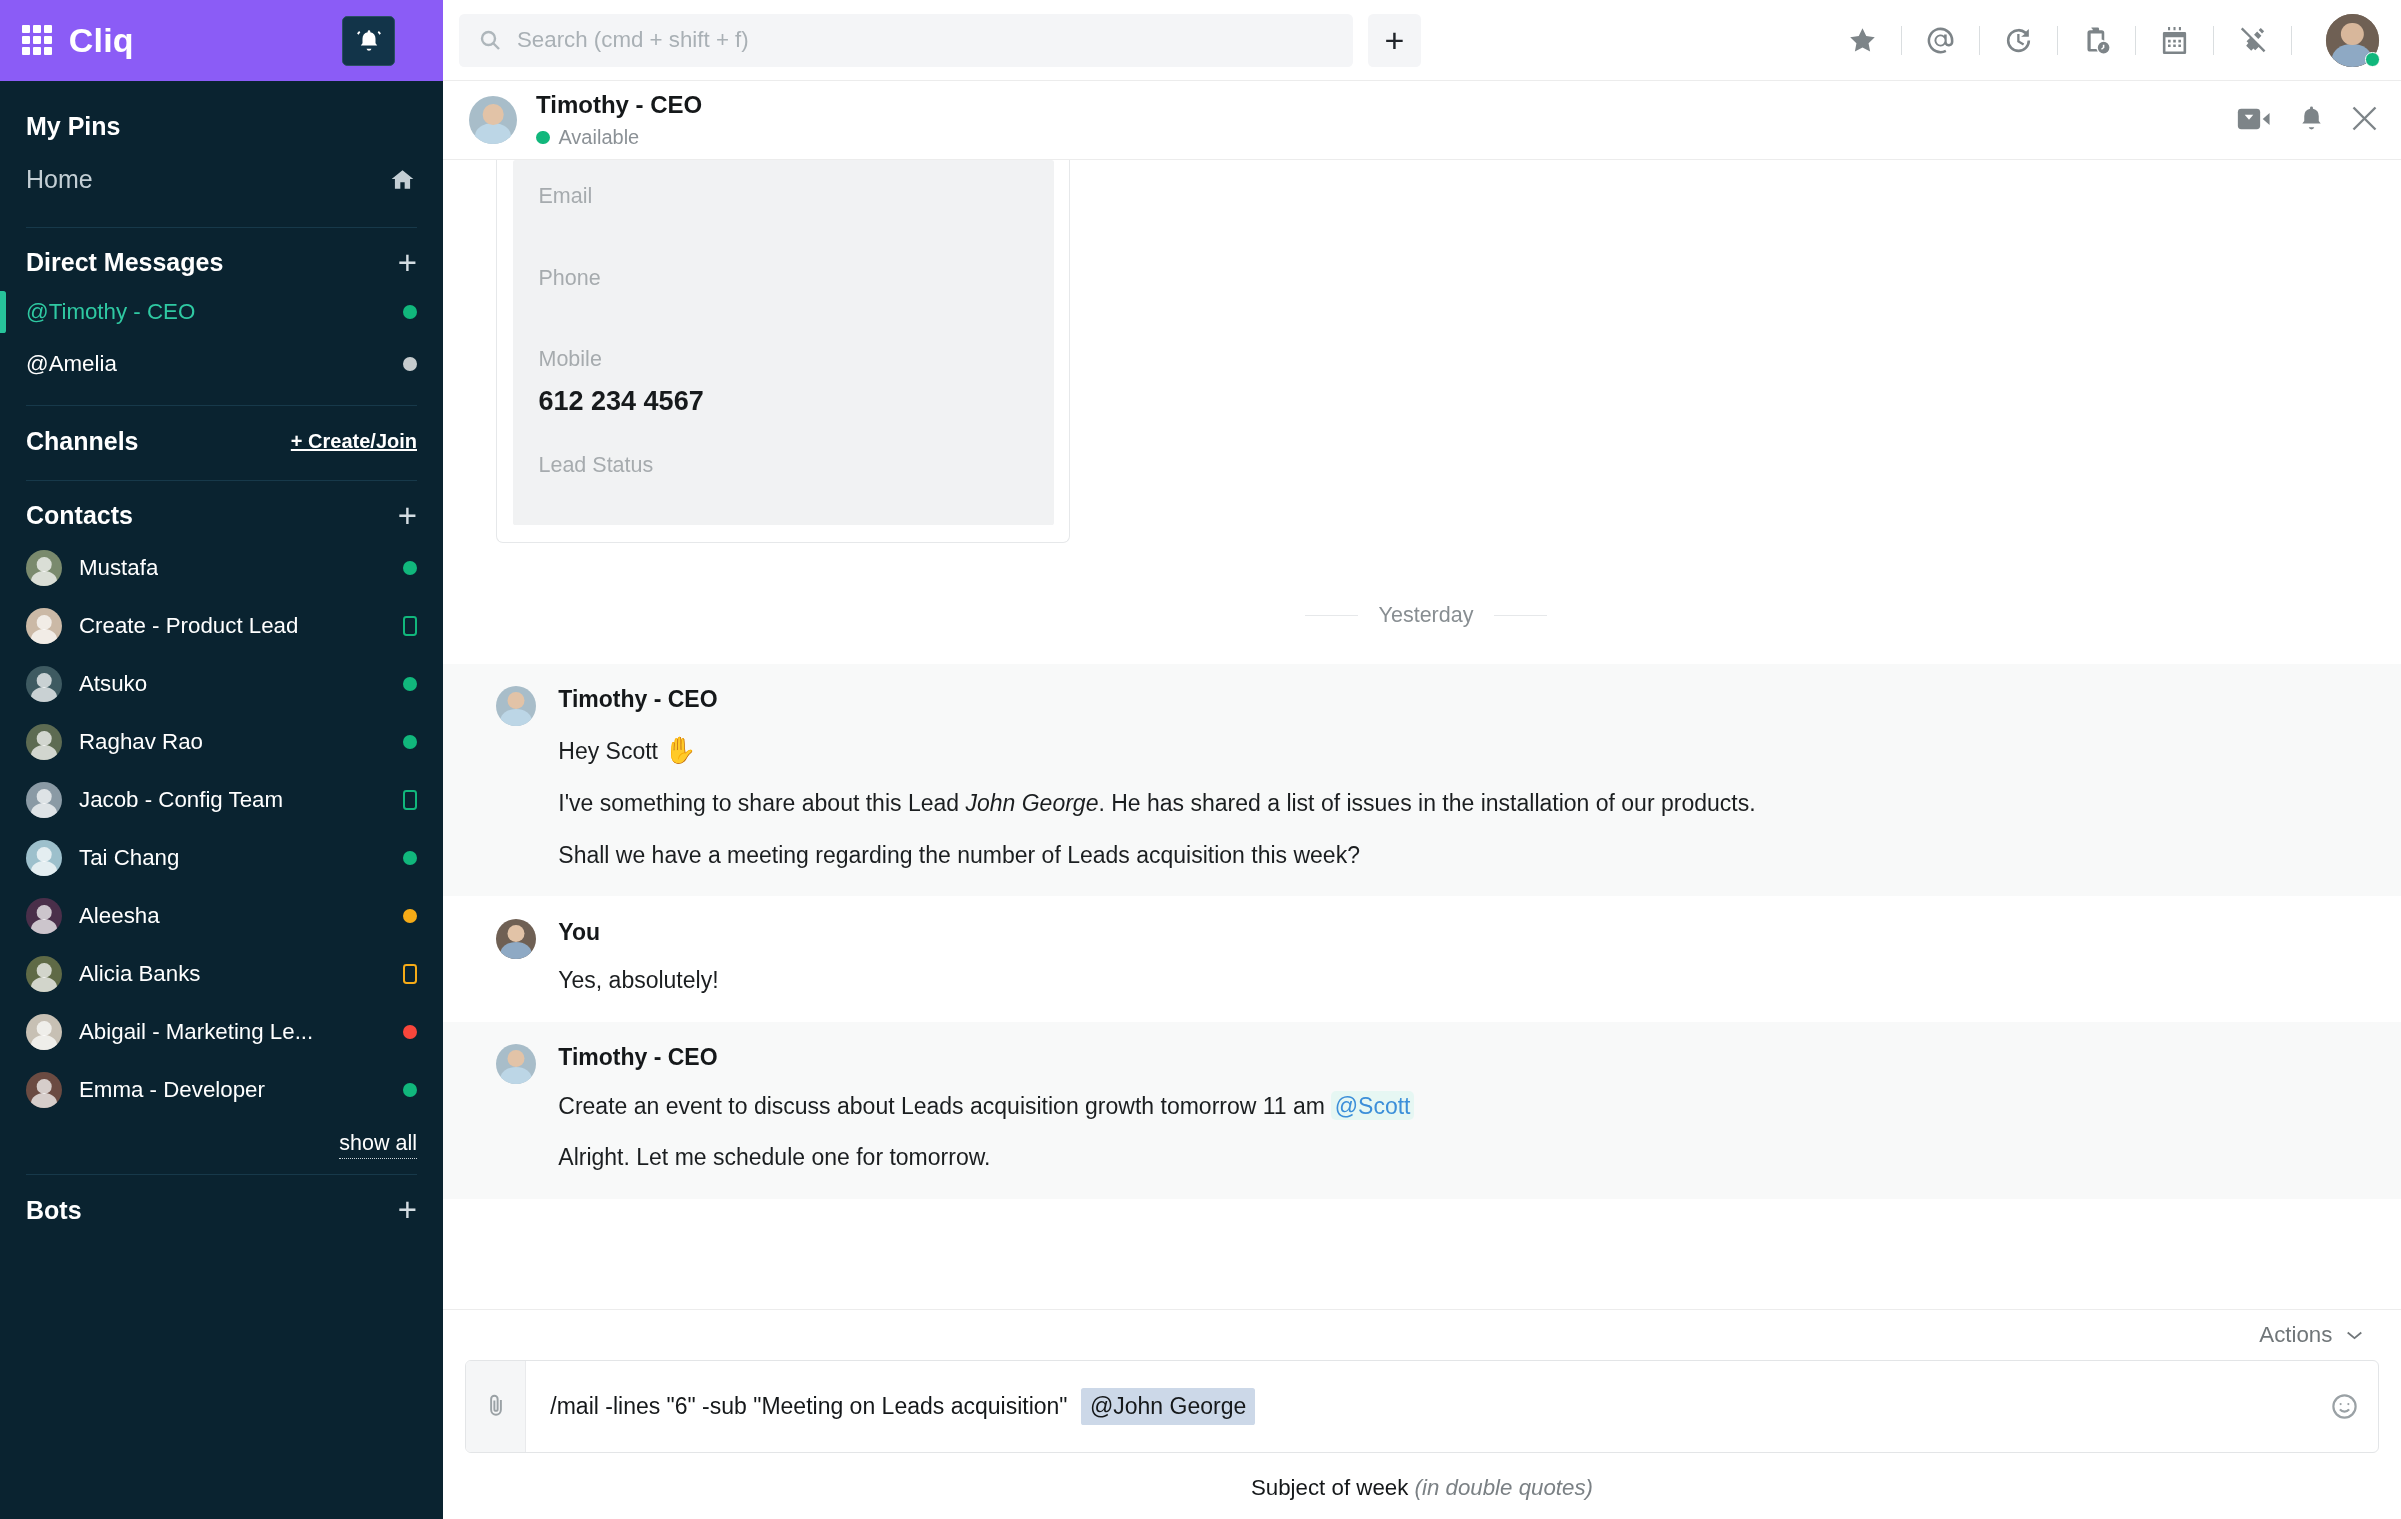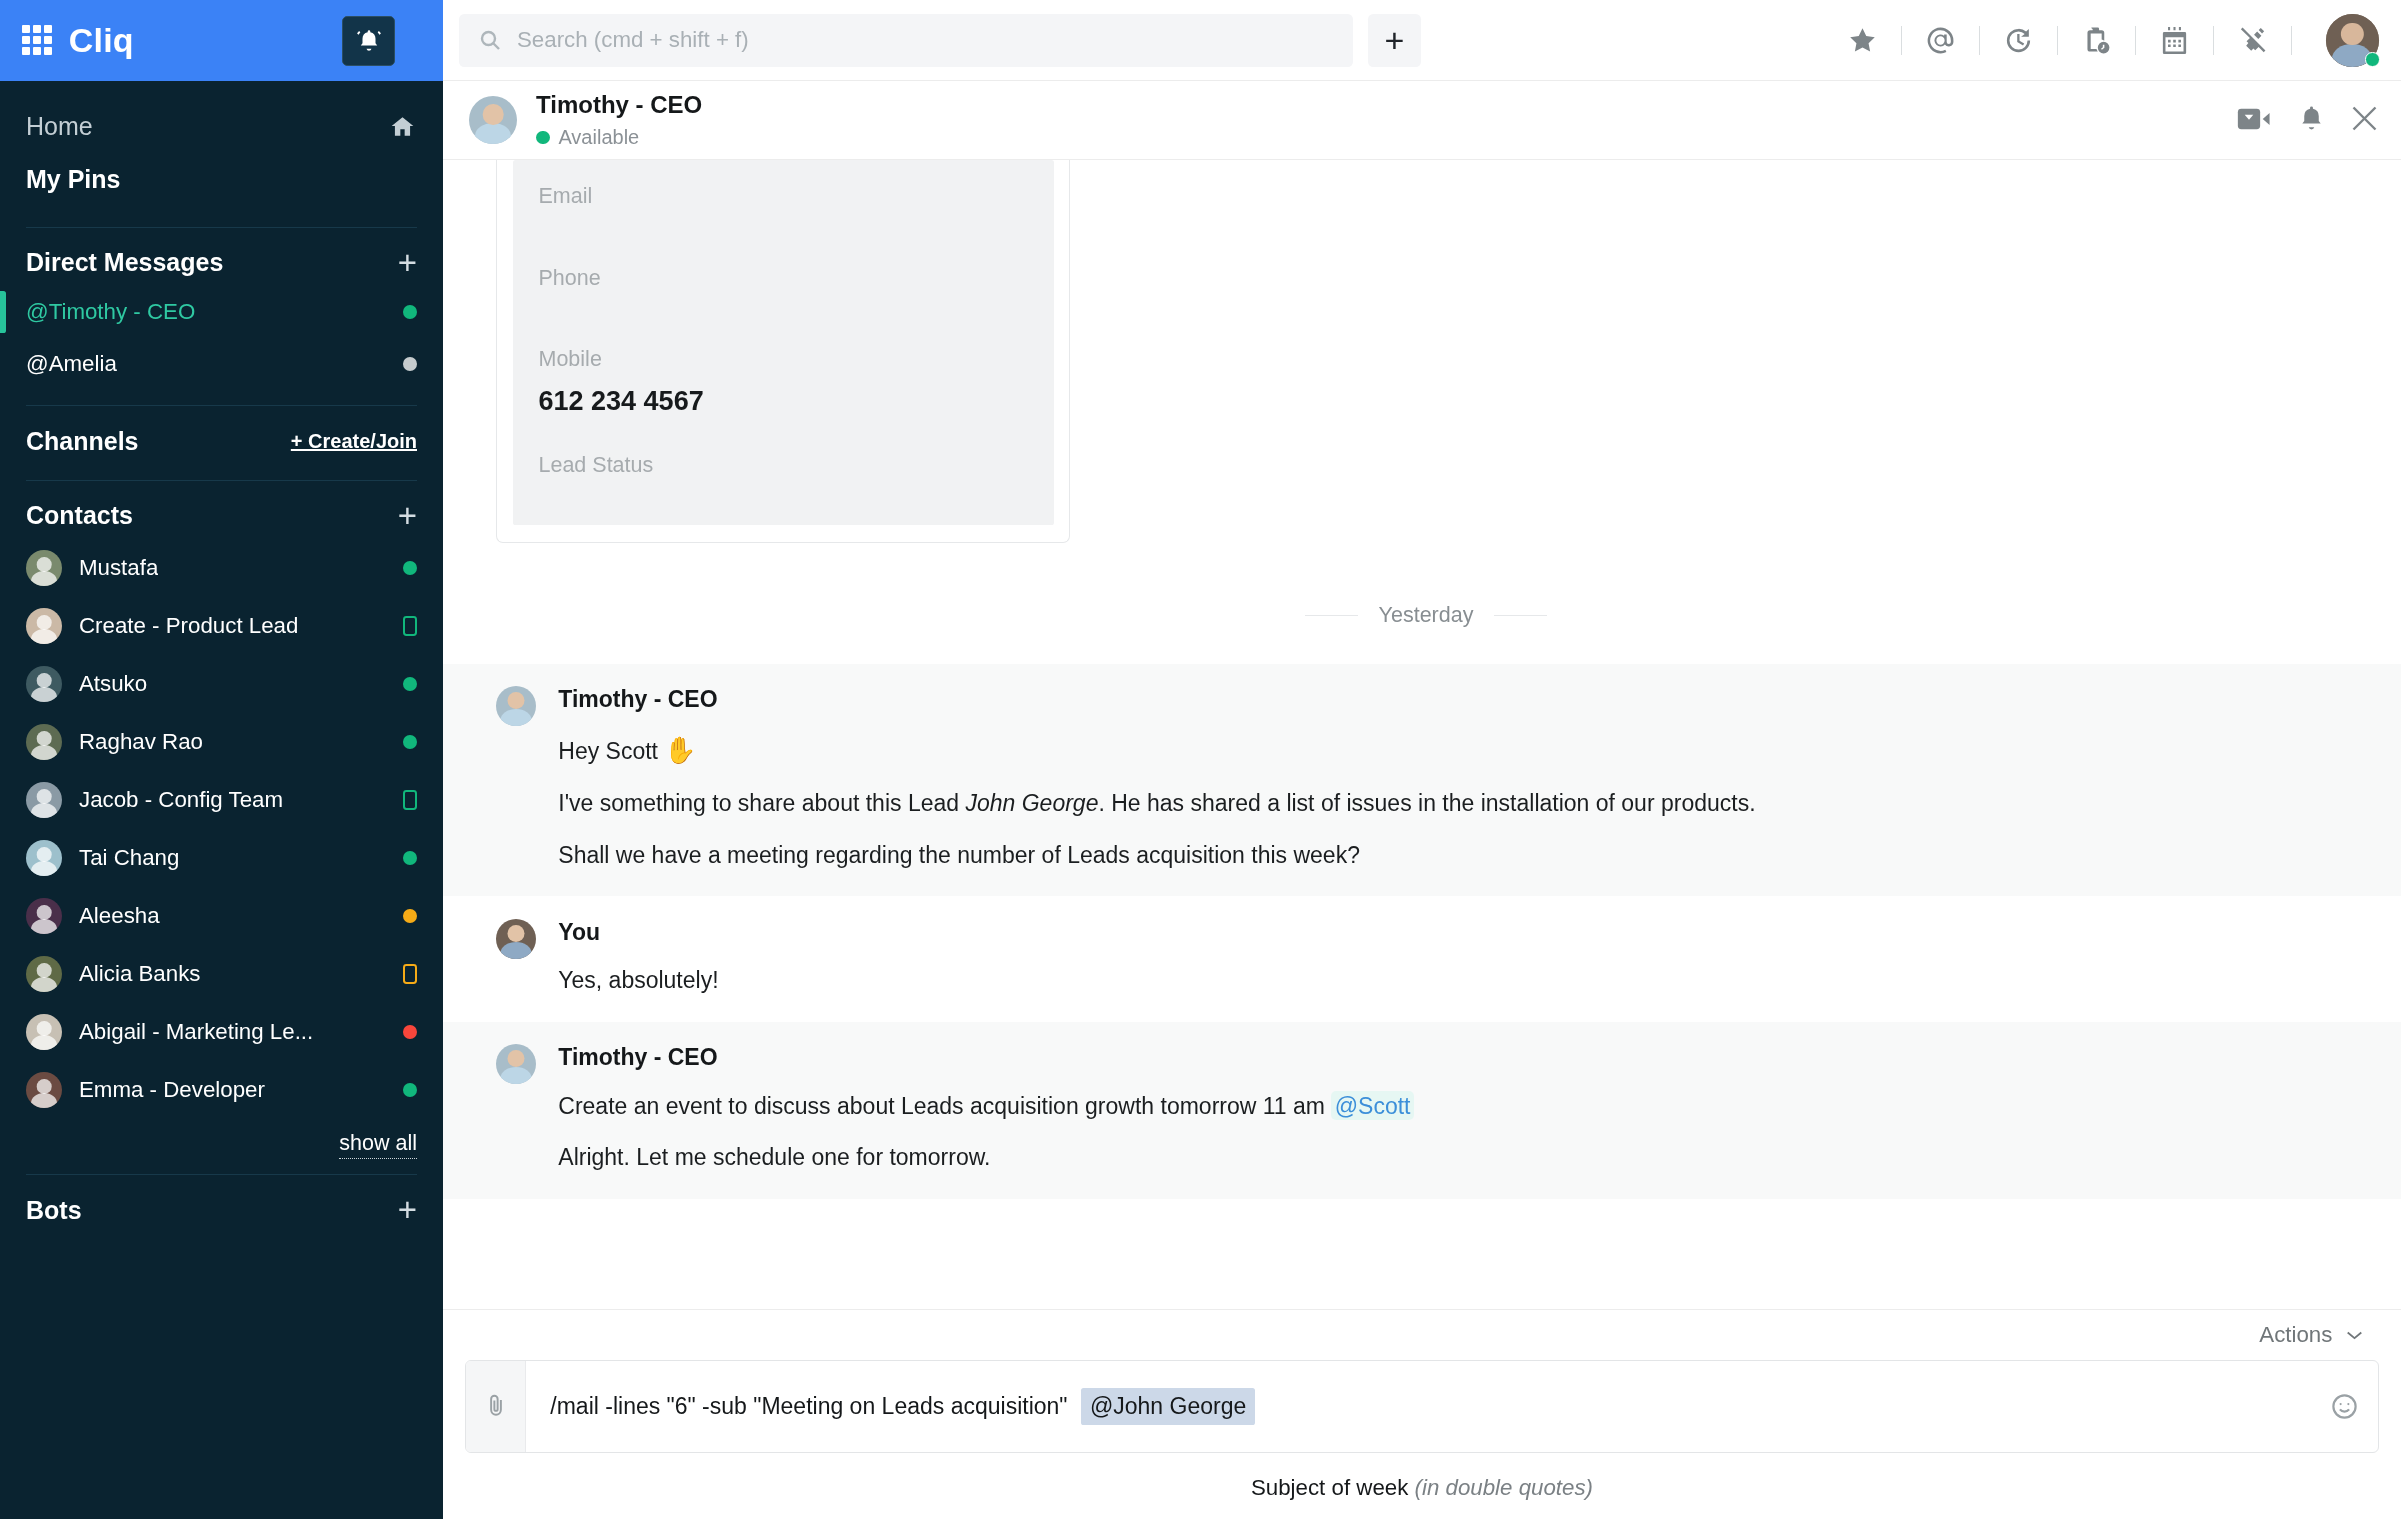--- a/index.html
+++ b/index.html
@@ -15,21 +15,21 @@
   .sidebar {
     width: 443px; height: 1520px;
     background: #0a2330;
     color: #ffffff;
     flex: 0 0 443px;
     position: relative;
     overflow: hidden;
   }
   .brandbar {
     height: 81px;
-    background: #3b82f6;
+    background: #8b5cf6;
     display: flex; align-items: center;
     padding: 0 22.3px;
     position: relative;
   }
   .grid-icon {
     width: 31px; height: 31px;
     display: grid;
     grid-template-columns: repeat(3, 7.7px);
     grid-template-rows: repeat(3, 7.7px);
     gap: 3.4px;
@@ -241,27 +241,27 @@
       <span class="bell-btn">
         <svg viewBox="0 0 24 24">
             <path d="M12 2a1.2 1.2 0 0 1 1.2 1.2v.7A6.2 6.2 0 0 1 18 10v4l1.6 2.2H4.4L6 14v-4a6.2 6.2 0 0 1 4.8-6.1v-.7A1.2 1.2 0 0 1 12 2zm0 19a2.4 2.4 0 0 1-2.3-1.8h4.6A2.4 2.4 0 0 1 12 21z"></path>
             <path d="M2.4 6.2 1 5a10 10 0 0 1 2-2.2l1 1.4A8 8 0 0 0 2.4 6.2zM21.6 6.2 23 5a10 10 0 0 0-2-2.2l-1 1.4a8 8 0 0 1 1.6 2z"></path>
           </svg>
       </span>
     </div>
 
     <div class="nav-top">
       <div class="nav-row">
+        <span class="nav-pins">My Pins</span>
+      </div>
+      <div class="nav-row">
         <span class="nav-home">Home</span>
         <svg class="home-ico" viewBox="0 0 24 24">
             <path d="M12 3 2 11h3v9h5v-6h4v6h5v-9h3z"></path>
           </svg>
-      </div>
-      <div class="nav-row">
-        <span class="nav-pins">My Pins</span>
       </div>
     </div>
 
     <div class="divider"></div>
 
     <div class="sec-head">
       <span class="sec-title">Direct Messages</span>
       <span class="plus">+</span>
     </div>
 

